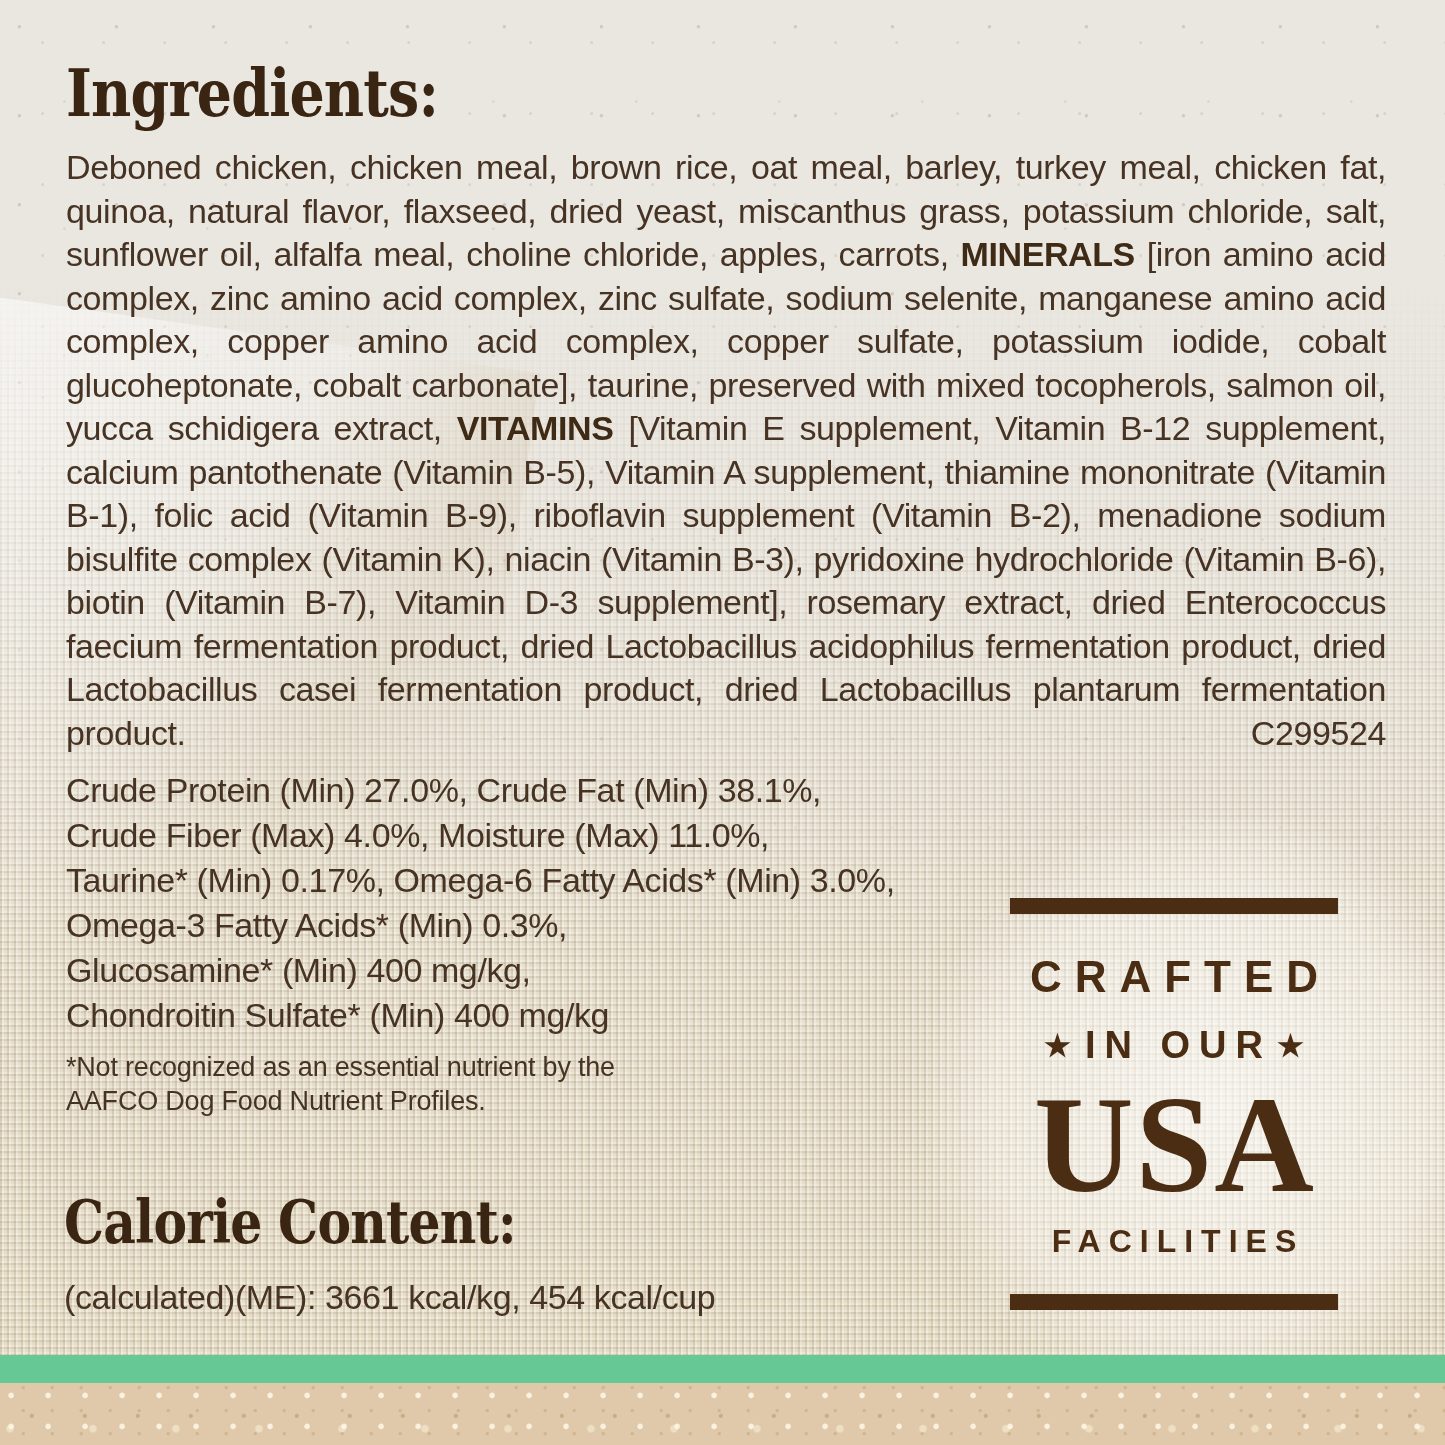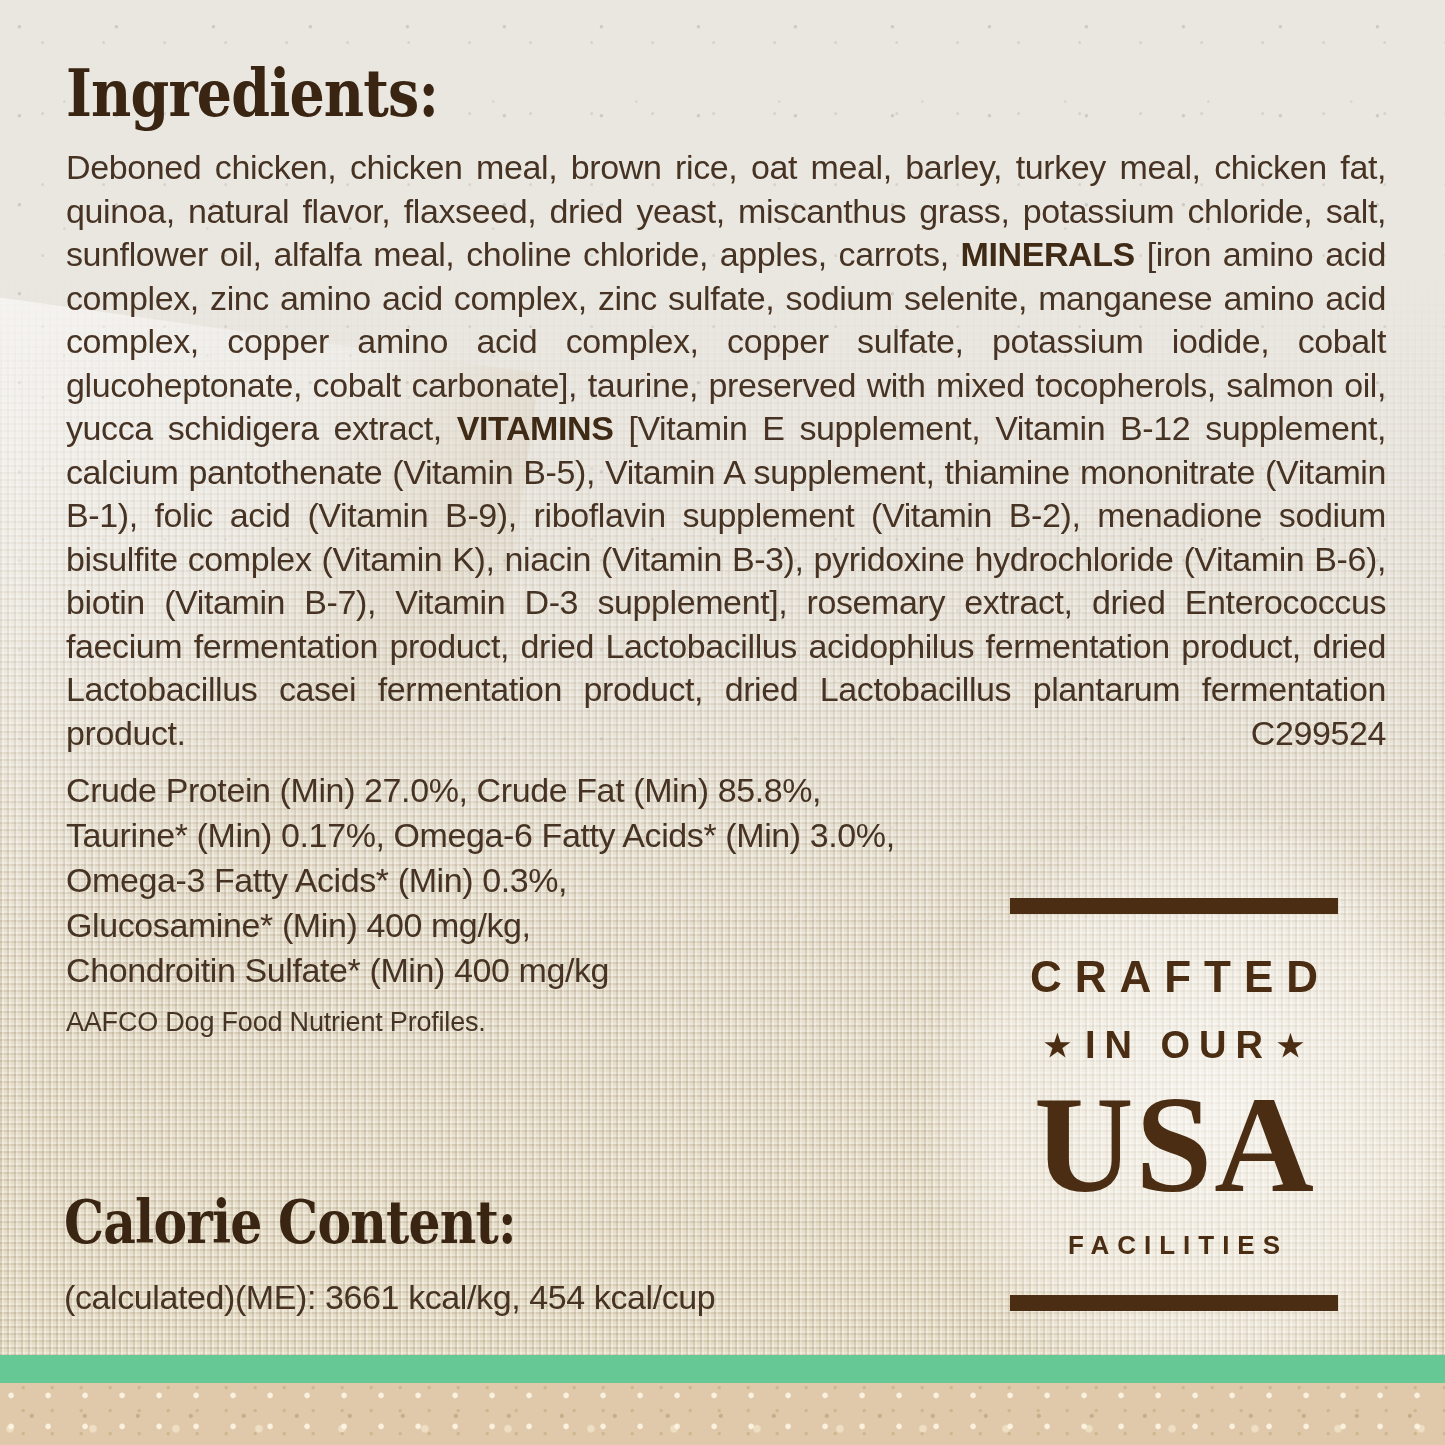--- a/index.html
+++ b/index.html
@@ -106,21 +106,21 @@
     display: flex; align-items: center; justify-content: center; gap: 14px;
     font-size: 38px; font-weight: 700; letter-spacing: 9px; margin-bottom: 8px;
   }
   .badge-inour .star { font-size: 30px; letter-spacing: 0; }
   .badge-inour .inour-text { margin-right: -9px; }
   .badge-usa {
     font-family: Liberation Serif, serif;
     font-size: 138px; font-weight: 700; line-height: 1.02; letter-spacing: 2px; margin-right: -2px;
   }
   .badge-facilities {
-    font-size: 26px; font-weight: 700; letter-spacing: 8px; margin-right: -8px; margin-top: 14px;
+    font-size: 32px; font-weight: 700; letter-spacing: 8px; margin-right: -8px; margin-top: 7px;
   }
 </style>
 </head>
 <body>
 
 <div id="canvas">
 
   <div class="bg-paper"></div>
   <div class="fold-highlight-left"></div>
   <div class="bg-burlap"></div>
@@ -130,26 +130,28 @@
     <div class="heading">
       <span>Ingredients:</span>
     </div>
     <div id="ingredients-paragraph" class="body-text">
       <span>Deboned chicken, chicken meal, brown rice, oat meal, barley, turkey meal, chicken fat, quinoa, natural flavor, flaxseed, dried yeast, miscanthus grass, potassium chloride, salt, sunflower oil, alfalfa meal, choline chloride, apples, carrots, </span><span class="seg-bold">MINERALS</span><span> [iron amino acid complex, zinc amino acid complex, zinc sulfate, sodium selenite, manganese amino acid complex, copper amino acid complex, copper sulfate, potassium iodide, cobalt glucoheptonate, cobalt carbonate], taurine, preserved with mixed tocopherols, salmon oil, yucca schidigera extract, </span><span class="seg-bold">VITAMINS</span><span> [Vitamin E supplement, Vitamin B-12 supplement, calcium pantothenate (Vitamin B-5), Vitamin A supplement, thiamine mononitrate (Vitamin B-1), folic acid (Vitamin B-9), riboflavin supplement (Vitamin B-2), menadione sodium bisulfite complex (Vitamin K), niacin (Vitamin B-3), pyridoxine hydrochloride (Vitamin B-6), biotin (Vitamin B-7), Vitamin D-3 supplement], rosemary extract, dried Enterococcus faecium fermentation product, dried Lactobacillus acidophilus fermentation product, dried Lactobacillus casei fermentation product, dried Lactobacillus plantarum fermentation product.</span>
       <span id="ingredients-code">C299524</span>
     </div>
   </section>
 
   <section id="ga-section">
-    <div class="ga-line body-text">Crude Protein (Min) 27.0%, Crude Fat (Min) 85.8%,</div>
+    <div class="ga-line body-text">Crude Protein (Min) 27.0%, Crude Fat (Min) 38.1%,</div>
+    <div class="ga-line body-text">Crude Fiber (Max) 4.0%, Moisture (Max) 11.0%,</div>
     <div class="ga-line body-text">Taurine* (Min) 0.17%, Omega-6 Fatty Acids* (Min) 3.0%,</div>
     <div class="ga-line body-text">Omega-3 Fatty Acids* (Min) 0.3%,</div>
     <div class="ga-line body-text">Glucosamine* (Min) 400 mg/kg,</div>
     <div class="ga-line body-text">Chondroitin Sulfate* (Min) 400 mg/kg</div>
     <div class="ga-footnote">
+      <div>*Not recognized as an essential nutrient by the</div>
       <div>AAFCO Dog Food Nutrient Profiles.</div>
     </div>
   </section>
 
   <section id="cal-section">
     <div class="heading">
       <span>Calorie Content:</span>
     </div>
     <div class="body-text">(calculated)(ME): 3661 kcal/kg, 454 kcal/cup</div>
   </section>

